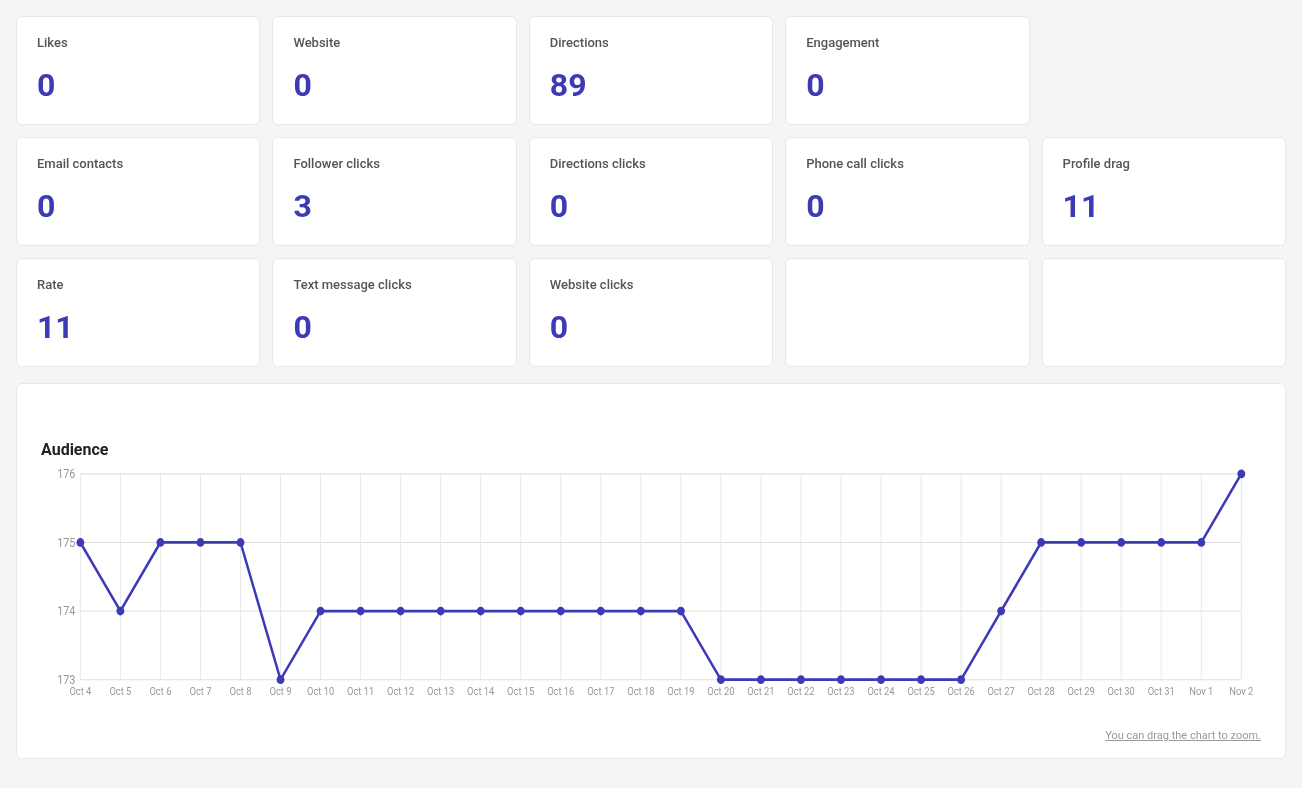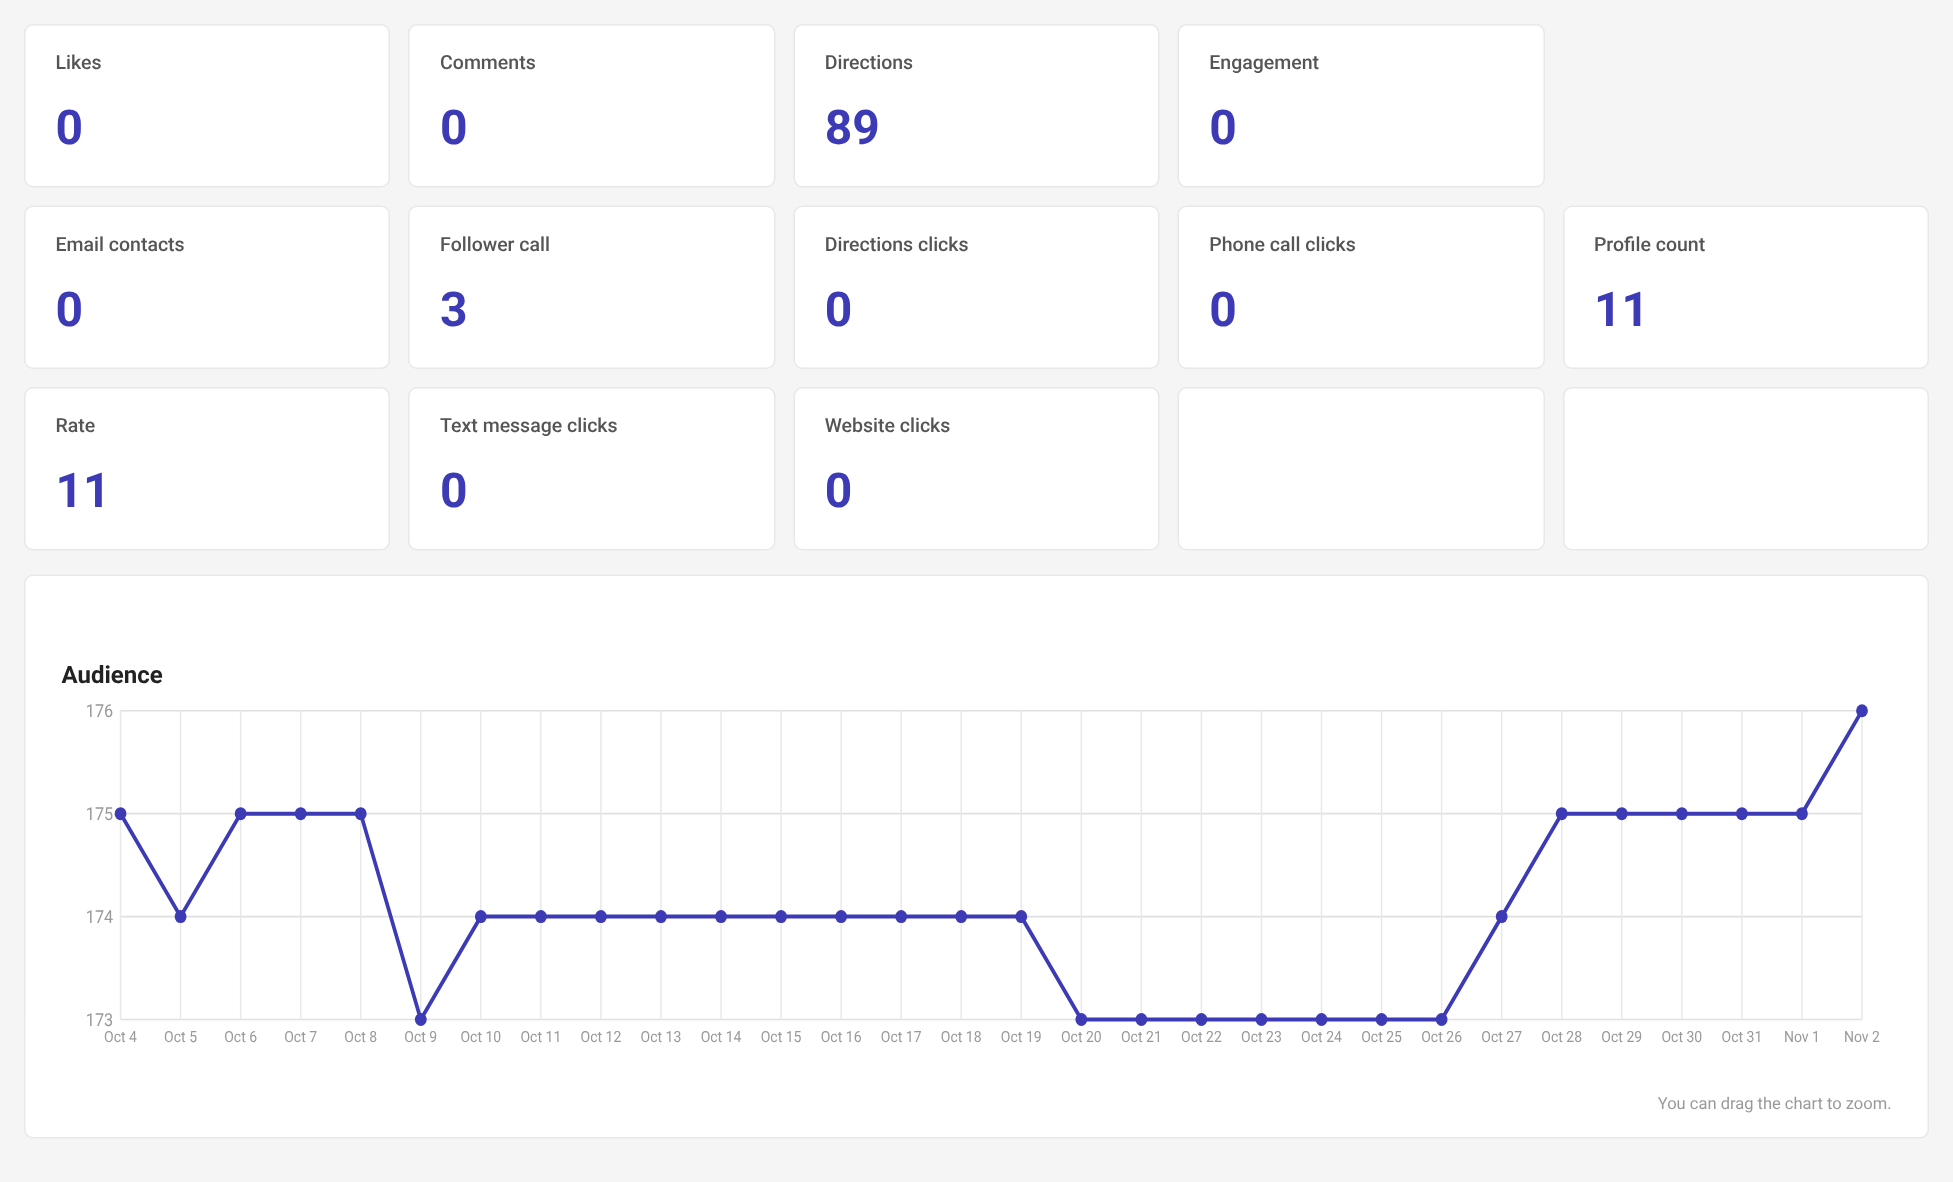--- a/index.html
+++ b/index.html
@@ -63,63 +63,64 @@
     }
     svg.line-chart {
       width: 100%;
       height: 100%;
     }
     .chart-footer {
       text-align: right;
       font-size: 11px;
       color: #999;
       margin-top: 6px;
+      text-decoration: underline;
     }
   </style>
 </head>
 <body>
 
 <div class="metrics-grid">
 <div class="metric-card">
           <div class="metric-label">Likes</div>
           <div class="metric-value">0</div>
         </div>
     <div class="metric-card">
-          <div class="metric-label">Comments</div>
+          <div class="metric-label">Website</div>
           <div class="metric-value">0</div>
         </div>
     <div class="metric-card">
           <div class="metric-label">Directions</div>
           <div class="metric-value">89</div>
         </div>
     <div class="metric-card">
           <div class="metric-label">Engagement</div>
           <div class="metric-value">0</div>
         </div>
   </div>
 
 <div class="metrics-grid">
 <div class="metric-card">
           <div class="metric-label">Email contacts</div>
           <div class="metric-value">0</div>
         </div>
     <div class="metric-card">
-          <div class="metric-label">Follower call</div>
+          <div class="metric-label">Follower clicks</div>
           <div class="metric-value">3</div>
         </div>
     <div class="metric-card">
           <div class="metric-label">Directions clicks</div>
           <div class="metric-value">0</div>
         </div>
     <div class="metric-card">
           <div class="metric-label">Phone call clicks</div>
           <div class="metric-value">0</div>
         </div>
     <div class="metric-card">
-          <div class="metric-label">Profile count</div>
+          <div class="metric-label">Profile drag</div>
           <div class="metric-value">11</div>
         </div>
   </div>
 
 <div class="metrics-row3">
 <div class="metric-card">
           <div class="metric-label">Rate</div>
           <div class="metric-value">11</div>
         </div>
     <div class="metric-card">

